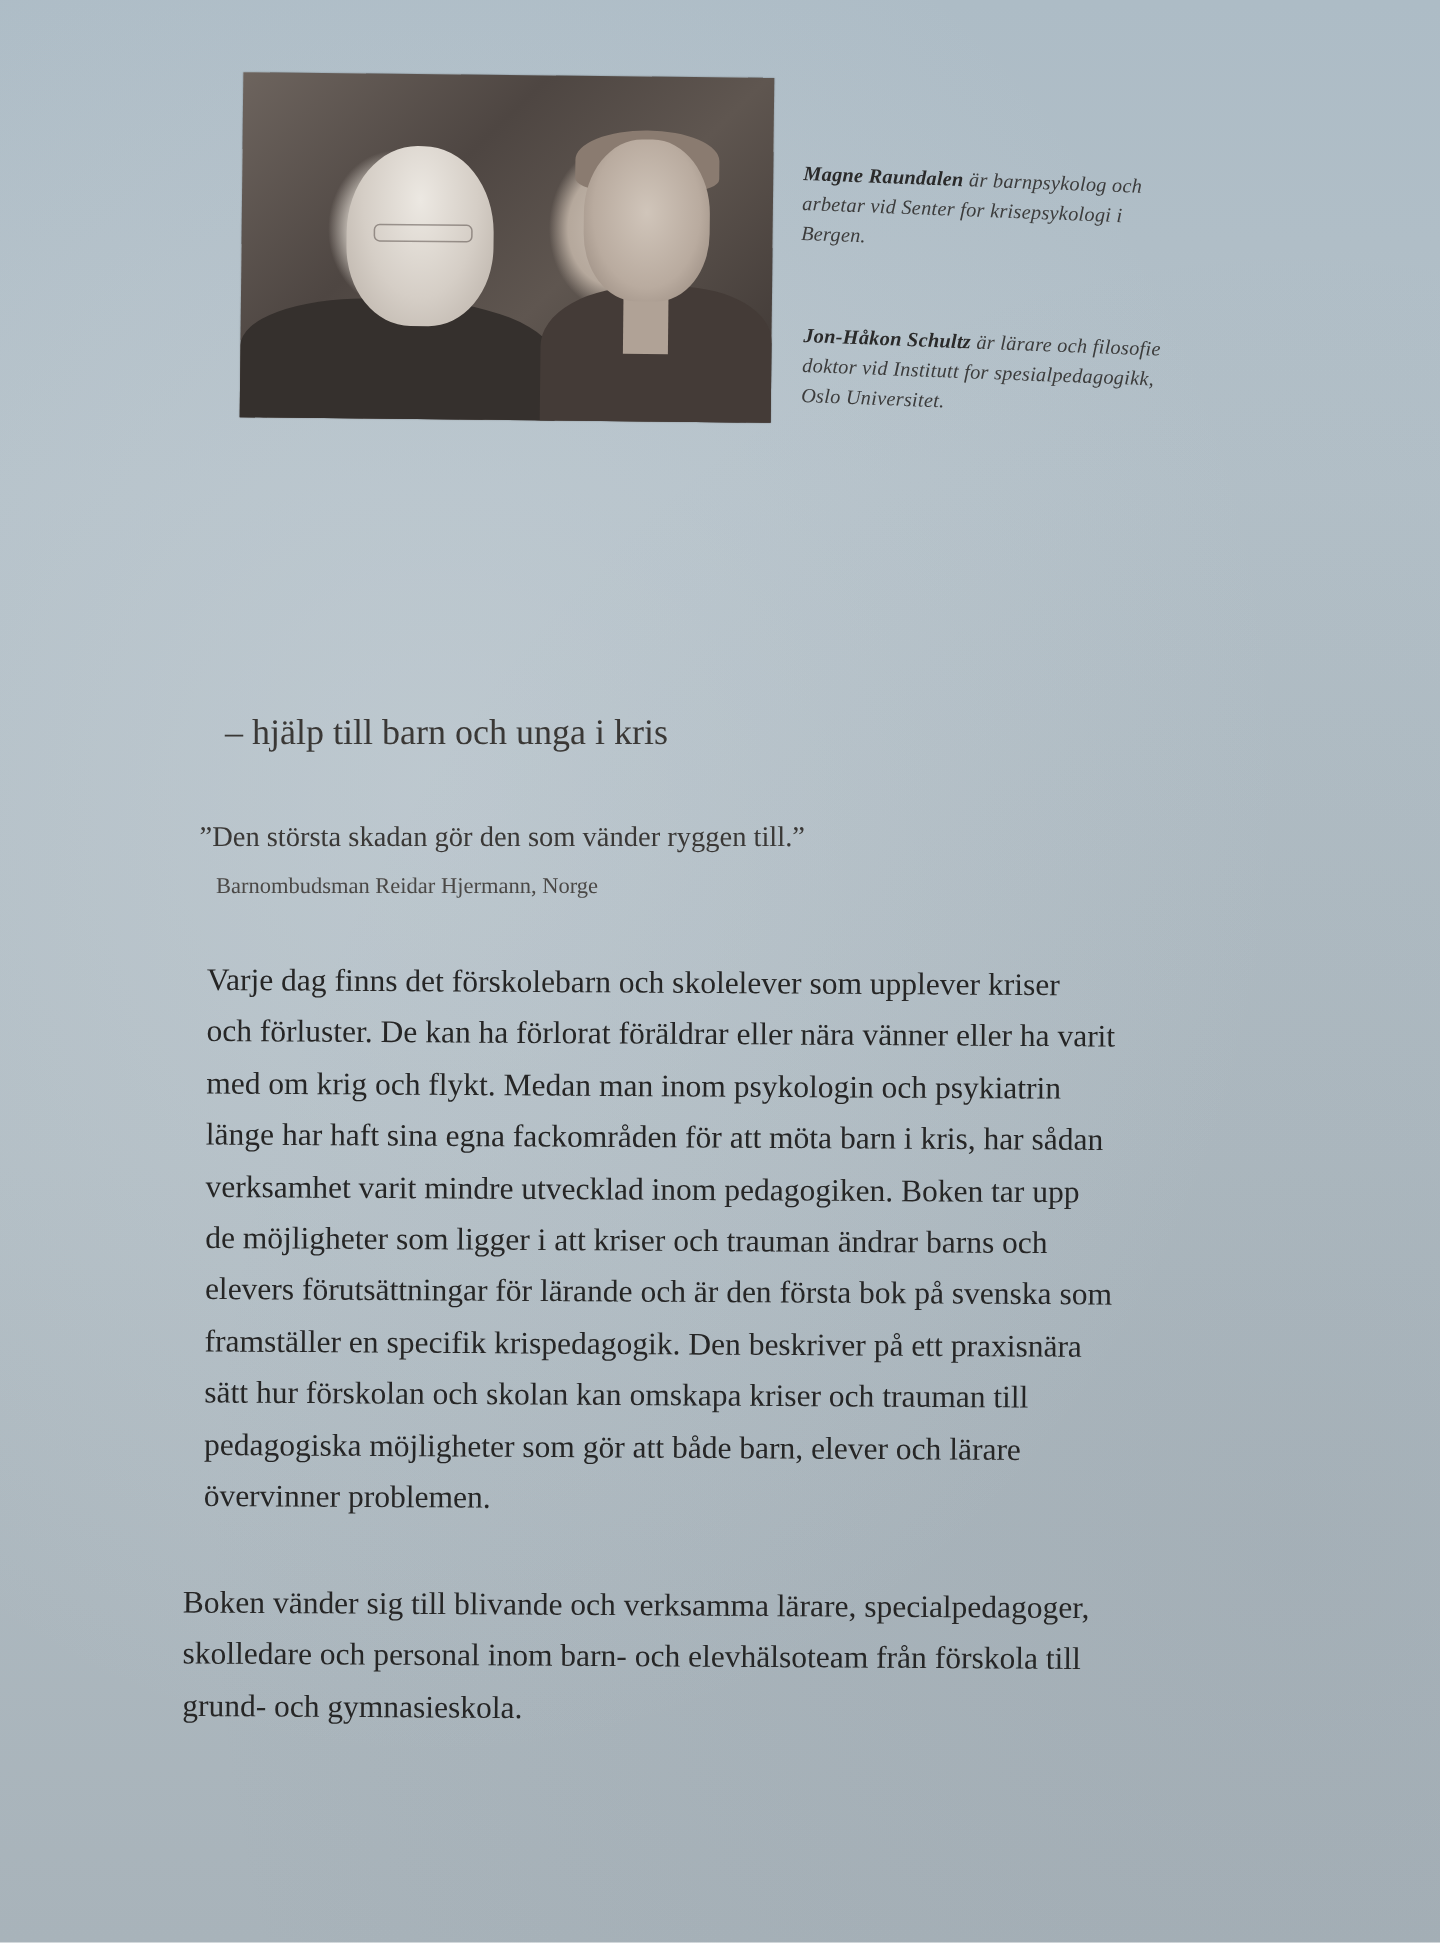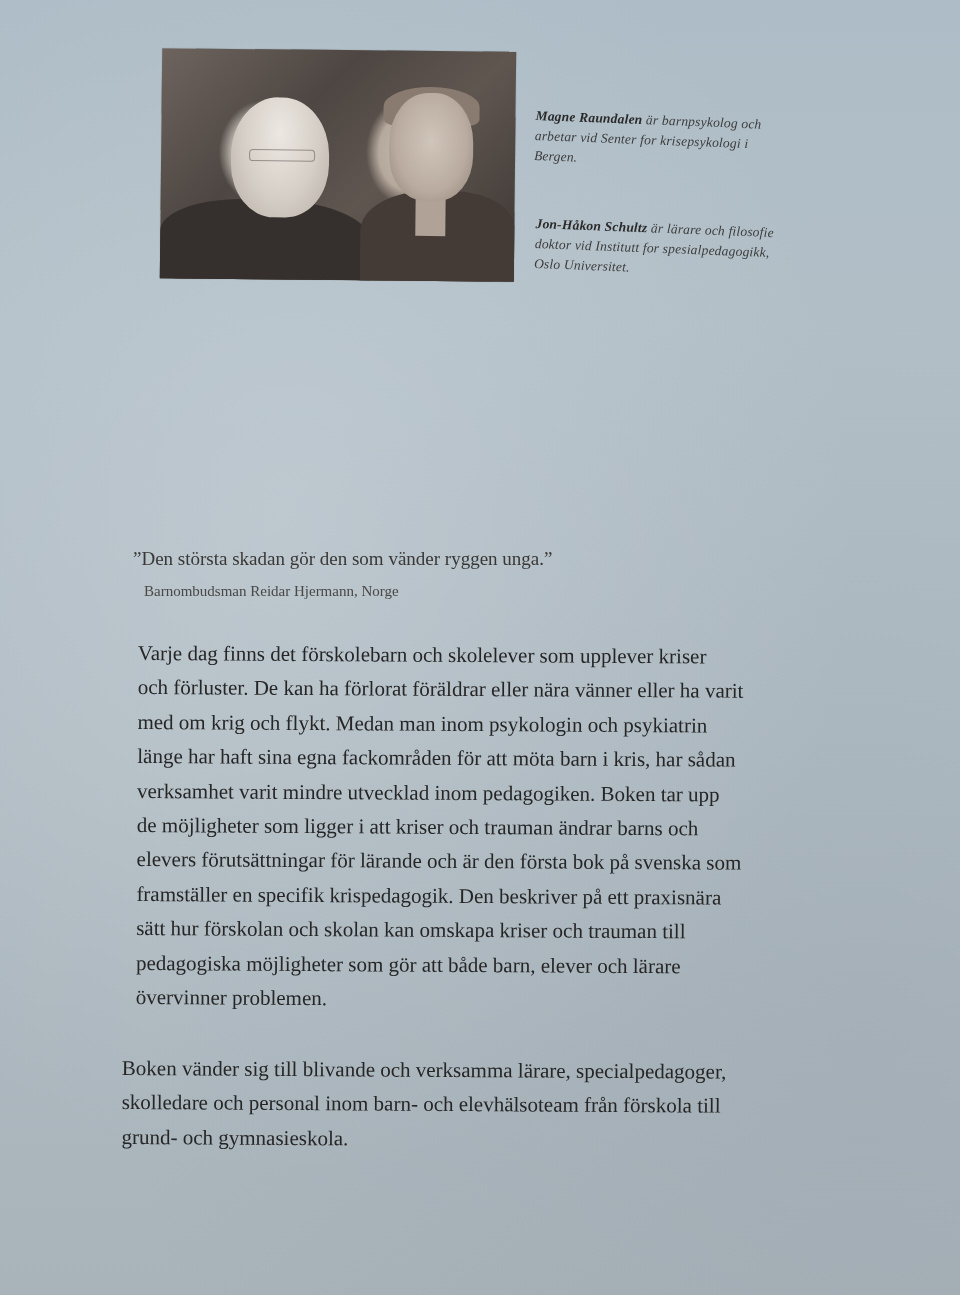--- a/index.html
+++ b/index.html
@@ -113,22 +113,23 @@
     <span>Bergen.</span>
   </div>
 
   <div class="bio bio2">
     <b>Jon-Håkon Schultz</b>
     <span>är lärare och filosofie</span><br>
     <span>doktor vid Institutt for spesialpedagogikk,</span><br>
     <span>Oslo Universitet.</span>
   </div>
 
+  <div class="subtitle">– hjälp till barn och unga i kris</div>
 
-  <div class="quote">”Den största skadan gör den som vänder ryggen unga.”</div>
+  <div class="quote">”Den största skadan gör den som vänder ryggen till.”</div>
   <div class="attribution">Barnombudsman Reidar Hjermann, Norge</div>
 
   <div class="para para1">
     <span class="line">Varje dag finns det förskolebarn och skolelever som upplever kriser</span>
     <span class="line">och förluster. De kan ha förlorat föräldrar eller nära vänner eller ha varit</span>
     <span class="line">med om krig och flykt. Medan man inom psykologin och psykiatrin</span>
     <span class="line">länge har haft sina egna fackområden för att möta barn i kris, har sådan</span>
     <span class="line">verksamhet varit mindre utvecklad inom pedagogiken. Boken tar upp</span>
     <span class="line">de möjligheter som ligger i att kriser och trauman ändrar barns och</span>
     <span class="line">elevers förutsättningar för lärande och är den första bok på svenska som</span>

